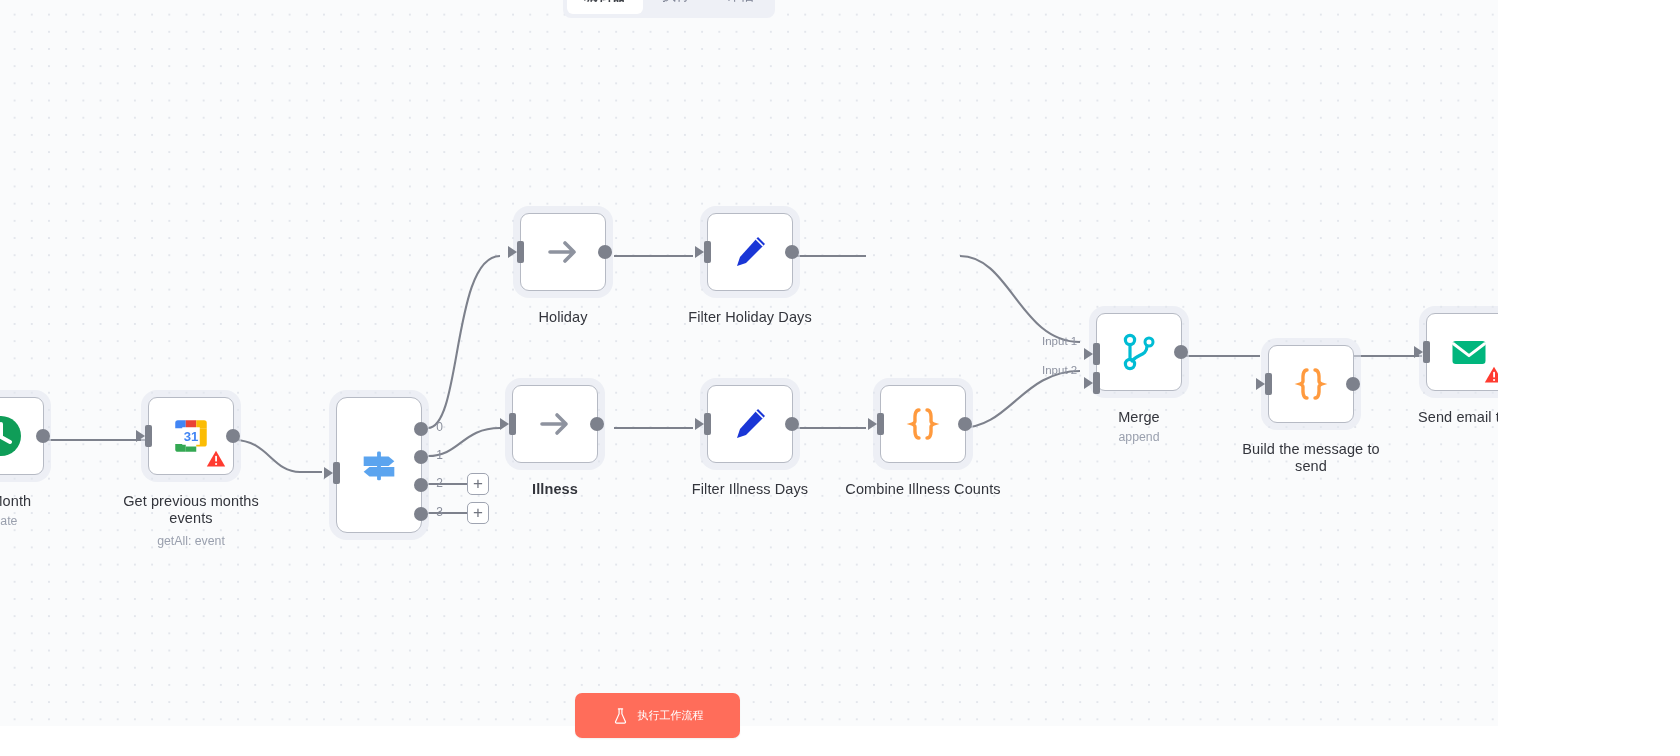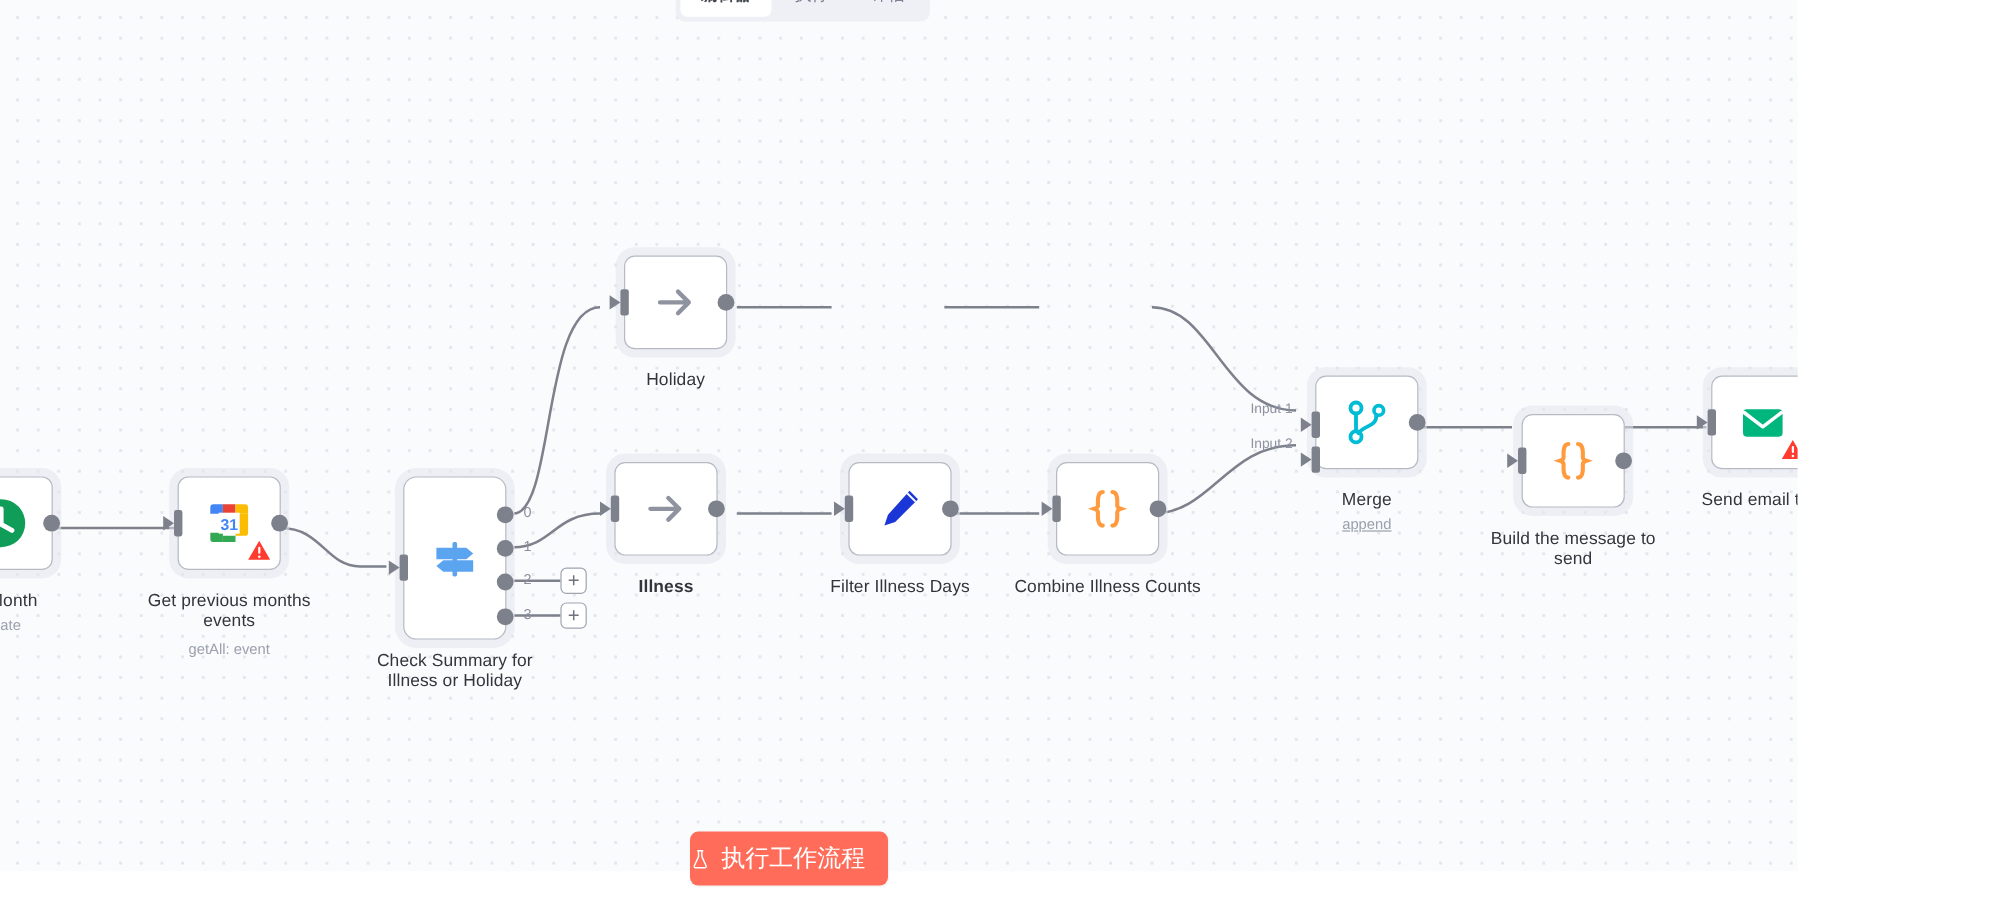--- a/index.html
+++ b/index.html
@@ -107,22 +107,22 @@
   }
 
   
   .ico { display: block; }
 
   
   #exec {
     position: absolute; left: 575px; top: 693px;
     width: 165px; height: 45px;
     background: #ff6d5a; border: none; border-radius: 7px;
-    color: #fff; font-size: 20px; font-family: "Liberation Sans", sans-serif;
-    display: flex; align-items: center; gap: 9px;
+    color: #fff; font-size: 11px; font-family: "Liberation Sans", sans-serif;
+    display: flex; align-items: center; justify-content: center; gap: 9px;
     cursor: pointer; z-index: 30;
     box-shadow: 0 1px 2px rgba(0,0,0,.06);
   }
   #exec .flask { width: 17px; height: 18px; }
 </style>
 </head>
 <body>
 
 <div id="app">
 
@@ -209,38 +209,47 @@
         </svg>
         <span class="sw-out" style="top:24px;"></span>
         <span class="sw-num" style="top:22px;">0</span>
         <span class="sw-out" style="top:52px;"></span>
         <span class="sw-num" style="top:50px;">1</span>
         <span class="sw-out" style="top:80px;"></span>
         <span class="sw-num" style="top:78px;">2</span>
         <span class="sw-out" style="top:109px;"></span>
         <span class="sw-num" style="top:107px;">3</span>
       </div>
-      <div class="node-label" style="top:146px; width:210px;">Check Summary for
-Illness or Holiday</div>
     </div>
 
     <div class="plus-btn" style="left:467px; top:473px;">+</div>
     <div class="plus-btn" style="left:467px; top:502px;">+</div>
 
     <div class="node sq" style="left:520px; top:213px;">
       <div class="node-box">
         <span class="port-in arrow"></span>
         <svg class="ico" width="40" height="40" viewBox="0 0 40 40">
           <path d="M7 20 H31 M22 11 L31 20 L22 29" stroke="#8e939f" stroke-width="3.6" fill="none" stroke-linecap="round" stroke-linejoin="round"></path>
         </svg>
         <span class="port-out"></span>
       </div>
       <div class="node-label" style="top:96px; width:180px;">Holiday</div>
     </div>
 
+    <div class="node sq" style="left:707px; top:213px;">
+      <div class="node-box">
+        <span class="port-in arrow"></span>
+        <svg class="ico" width="40" height="40" viewBox="0 0 40 40">
+          <path d="M28 5 L35 12 L16 31 L7 34 L10 25 Z" fill="#1a36d6"></path>
+          <path d="M26 7 L33 14" stroke="#ffffff" stroke-width="1.6"></path>
+        </svg>
+        <span class="port-out"></span>
+      </div>
+      <div class="node-label" style="top:96px; width:220px;">Filter Holiday Days</div>
+    </div>
 
 
     <div class="node sq" style="left:512px; top:385px;font-weight:bold;">
       <div class="node-box">
         <span class="port-in arrow"></span>
         <svg class="ico" width="40" height="40" viewBox="0 0 40 40">
           <path d="M7 20 H31 M22 11 L31 20 L22 29" stroke="#8e939f" stroke-width="3.6" fill="none" stroke-linecap="round" stroke-linejoin="round"></path>
         </svg>
         <span class="port-out"></span>
       </div>
@@ -282,21 +291,21 @@
           <circle cx="13" cy="34" r="4.6" fill="none" stroke="#00bcd4" stroke-width="3.2"></circle>
           <circle cx="32" cy="12" r="4" fill="none" stroke="#00bcd4" stroke-width="3"></circle>
           <path d="M13 15 L13 29" stroke="#00bcd4" stroke-width="3.2" stroke-linecap="round"></path>
           <path d="M30 16 C30 26 20 24 15 31" stroke="#00bcd4" stroke-width="3.2" fill="none" stroke-linecap="round"></path>
         </svg>
         <span class="port-out"></span>
       </div>
       <span class="input-lbl" style="left:-54px; top:22px;">Input 1</span>
       <span class="input-lbl" style="left:-54px; top:51px;">Input 2</span>
       <div class="node-label" style="top:96px; width:180px;">Merge</div>
-      <div class="node-sub" style="top:117px;text-decoration:underline;">append</div>
+      <div class="node-sub" style="top:117px;">append</div>
     </div>
 
     <div class="node sq" style="left:1268px; top:313px;margin-top:32px;">
       <div class="node-box">
         <span class="port-in arrow"></span>
         <svg class="ico" width="44" height="44" viewBox="0 0 44 44">
           <path d="M18 8 C13 8 14 17 14 19 C14 21 11 22 11 22 C11 22 14 23 14 25
                    C14 27 13 36 18 36" stroke="#ff9a3e" stroke-width="3.4" fill="none" stroke-linecap="round"></path>
           <path d="M26 8 C31 8 30 17 30 19 C30 21 33 22 33 22 C33 22 30 23 30 25
                    C30 27 31 36 26 36" stroke="#ff9a3e" stroke-width="3.4" fill="none" stroke-linecap="round"></path>

